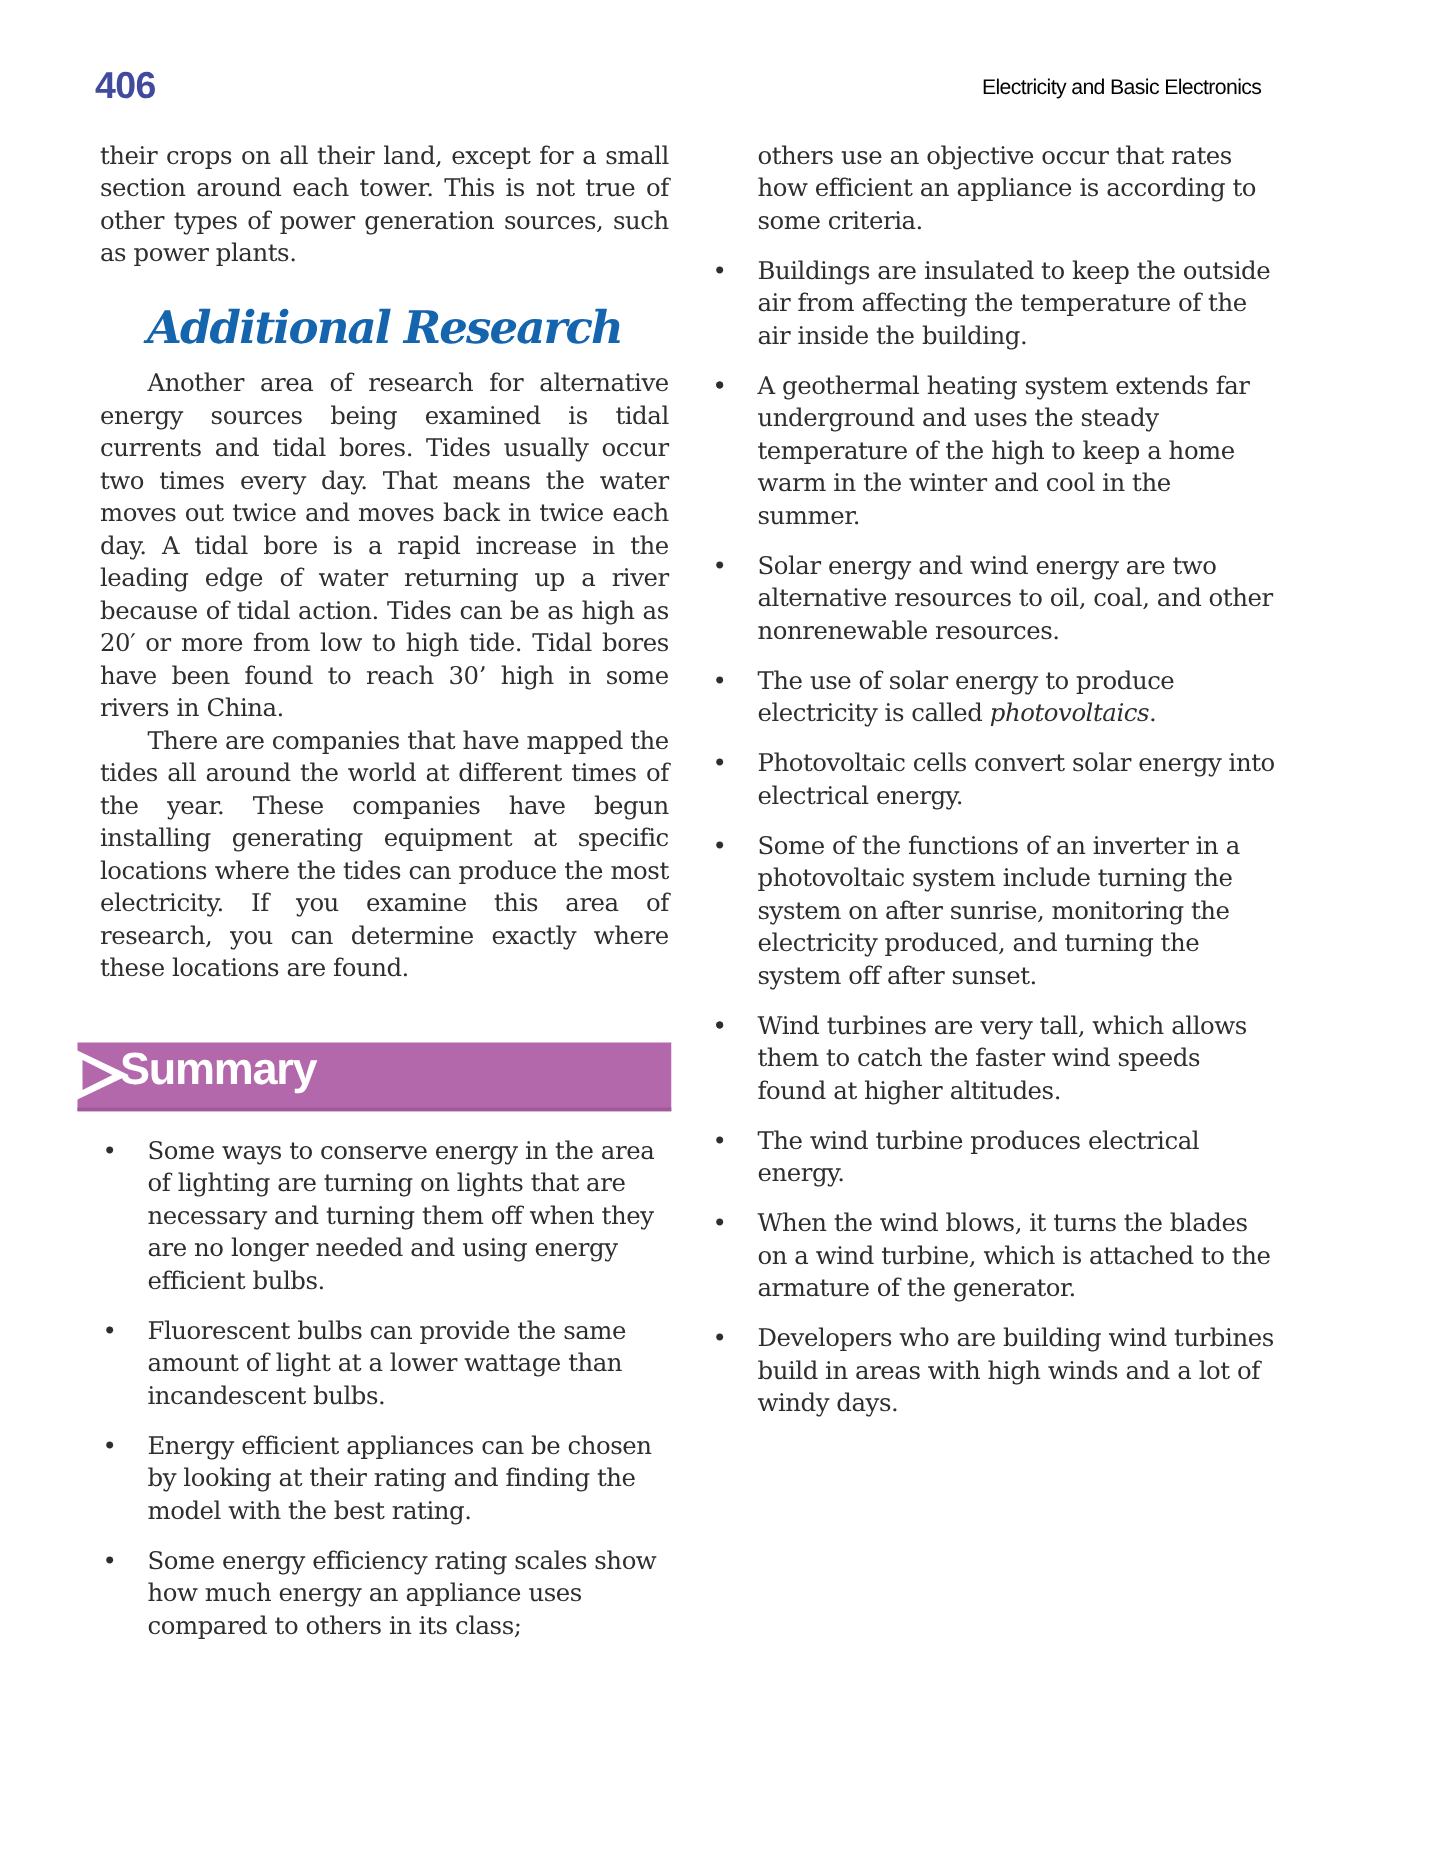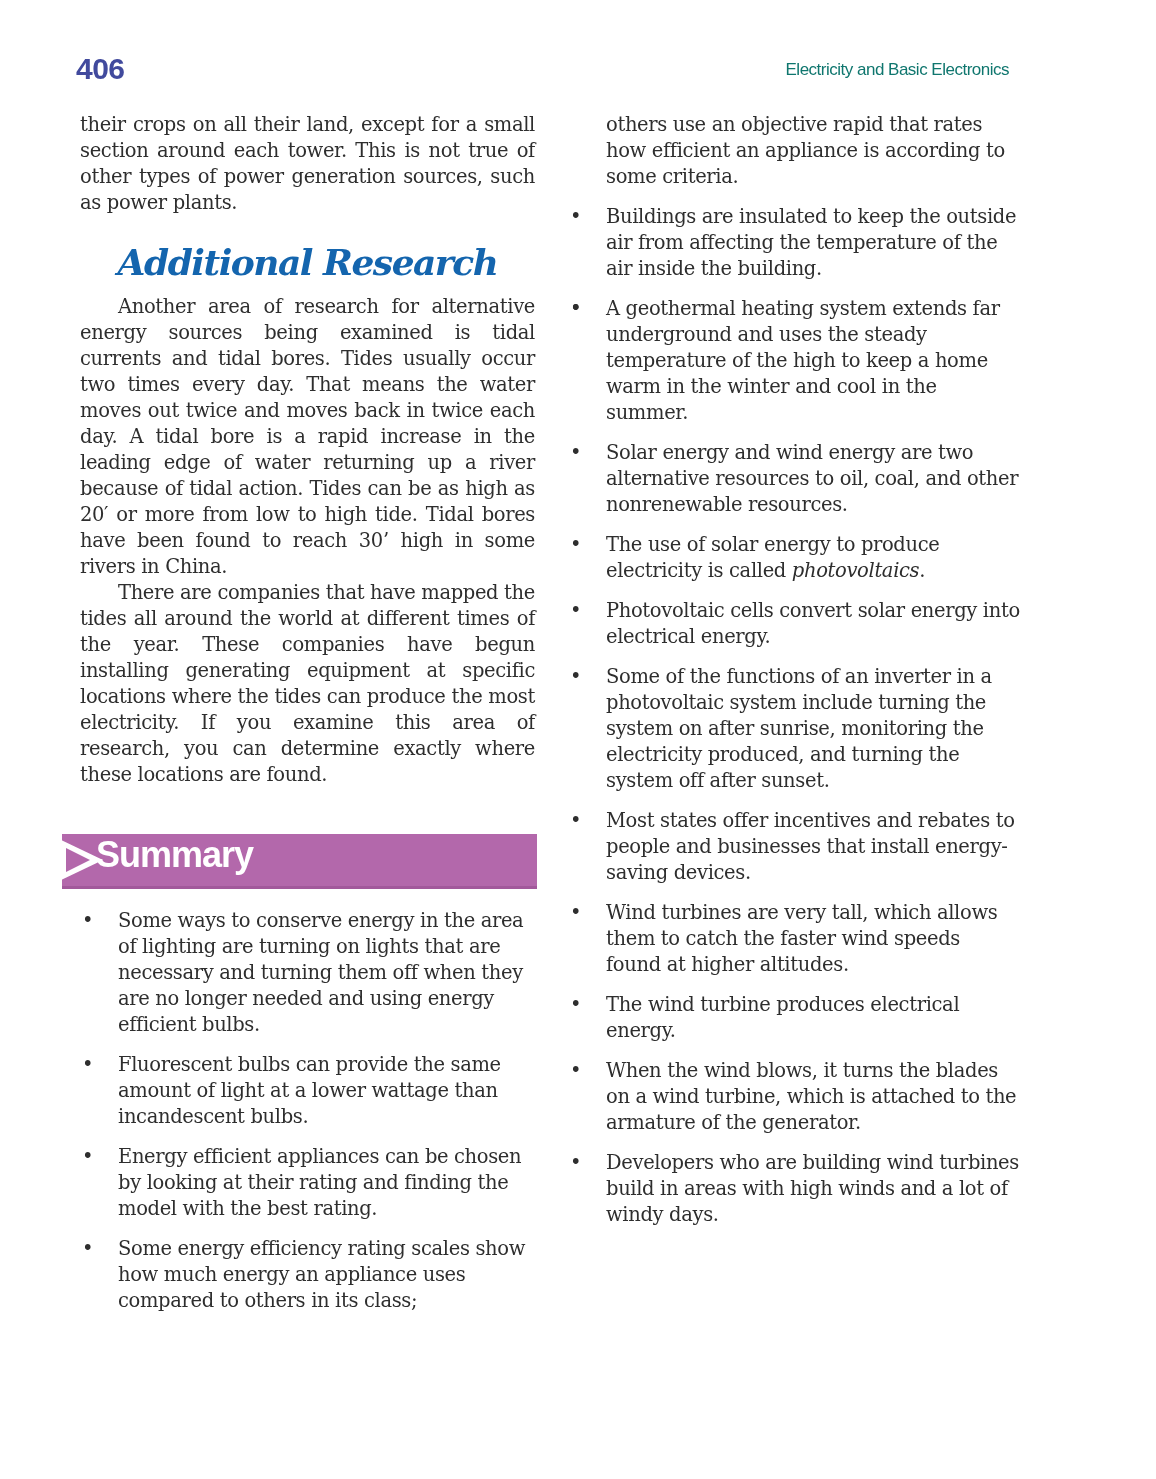--- a/index.html
+++ b/index.html
@@ -29,21 +29,21 @@
     font-size: 30px;
     color: var(--page-number);
     letter-spacing: -0.5px;
   }
   .running-head {
     position: absolute;
     right: 136px;
     top: 60px;
     font-family: "Liberation Sans", sans-serif;
     font-size: 17px;
-    color: #0f766e;
+    color: #000000;
     letter-spacing: -0.5px;
   }
   .col { position: absolute; top: 112px; }
   .col-left  { left: 80px;  width: 455px; }
   .col-right { left: 568px; width: 452px; }
   p.body {
     margin: 0;
     font-size: 19.5px;
     line-height: 26px;
     letter-spacing: -0.35px;
@@ -148,21 +148,21 @@
         <li class="bullet-item">
           <span class="marker">•</span>
           <span class="btext">Some energy efficiency rating scales show how much energy an appliance uses compared to others in its class;</span>
         </li>
       </ul>
 
   </div>
 
   <div class="col col-right">
 
-    <div class="cont-bullet-text">others use an objective rapid that rates how efficient an appliance is according to some criteria.</div>
+    <div class="cont-bullet-text">others use an objective occur that rates how efficient an appliance is according to some criteria.</div>
 
     <ul class="bullets">
 
     <li class="bullet-item">
           <span class="marker">•</span>
           <span class="btext">Buildings are insulated to keep the outside air from affecting the temperature of the air inside the building.</span>
         </li>
         <li class="bullet-item">
           <span class="marker">•</span>
         </li>
@@ -181,21 +181,20 @@
         <li class="bullet-item">
           <span class="marker">•</span>
           <span class="btext">Photovoltaic cells convert solar energy into electrical energy.</span>
         </li>
         <li class="bullet-item">
           <span class="marker">•</span>
           <span class="btext">Some of the functions of an inverter in a photovoltaic system include turning the system on after sunrise, monitoring the electricity produced, and turning the system off after sunset.</span>
         </li>
         <li class="bullet-item">
           <span class="marker">•</span>
-          <span class="btext">Most states offer incentives and rebates to people and businesses that install energy-saving devices.</span>
         </li>
         <li class="bullet-item">
           <span class="marker">•</span>
           <span class="btext">Wind turbines are very tall, which allows them to catch the faster wind speeds found at higher altitudes.</span>
         </li>
         <li class="bullet-item">
           <span class="marker">•</span>
           <span class="btext">The wind turbine produces electrical energy.</span>
         </li>
         <li class="bullet-item">

